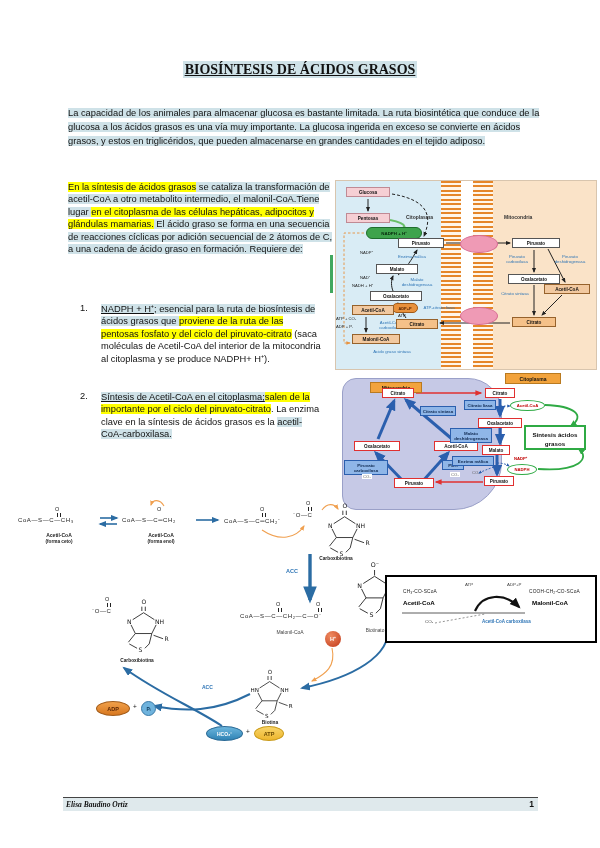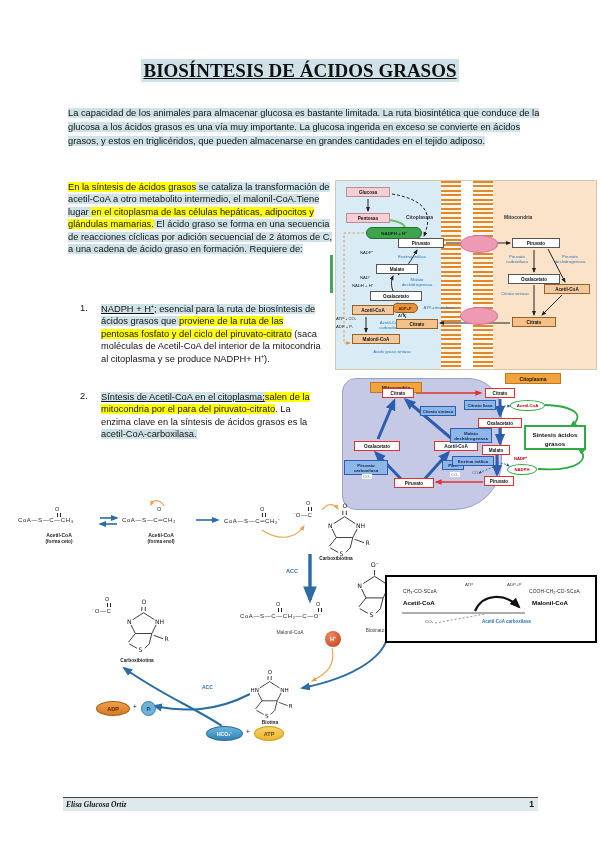--- a/index.html
+++ b/index.html
@@ -2,21 +2,21 @@
 <html><head>
 <meta charset="utf-8">
 <style>
   html,body{margin:0;padding:0;background:#888;}
   .page{position:relative;width:600px;height:848px;background:#ffffff;margin:0 auto;
         font-family:"Liberation Sans",sans-serif;color:#111;overflow:hidden;}
   .abs{position:absolute;}
   .hlb{background:#cfe2e8;}
   .hly{background:#ffff00;}
   .title-wrap{left:0;right:0;top:60px;text-align:center;}
-  .title{font-family:"Liberation Serif",serif;font-weight:bold;font-size:19px;
+  .title{font-family:"Liberation Serif",serif;font-weight:bold;font-size:14px;
          text-decoration:underline;padding:1px 2px;}
   .para{font-size:9.3px;line-height:14.2px;text-align:left;}
   .para2{font-size:9.3px;line-height:12.4px;}
   .num{font-size:9.3px;font-weight:normal;}
   .u{text-decoration:underline;}
   
   .d1{left:335px;top:180px;width:260px;height:188px;border:0.5px solid #d8c5ae;}
   .d1 .cyto{left:0;top:0;width:105px;height:188px;background:#d9ecf5;}
   .d1 .mem{top:0;width:20px;height:188px;
         background:repeating-linear-gradient(180deg,#e58629 0 2px,#fff6ea 2px 4.5px);}
@@ -95,21 +95,21 @@
     <span class="hly">En la síntesis de ácidos grasos</span><span class="hlb"> se cataliza la transformación de acetil-CoA a otro metabolito intermedio, el malonil-CoA.Tiene lugar </span><span class="hly">en el citoplasma de las células hepáticas, adipocitos y glándulas mamarias.</span><span class="hlb"> El ácido graso se forma en una secuencia de reacciones cíclicas por adición secuencial de 2 átomos de C, a una cadena de ácido graso en formación. Requiere de:</span>
   </div>
 
   <div class="abs num" style="left:80px;top:303px;">1.</div>
   <div class="abs para2" style="left:101px;top:303px;width:220px;">
     <span class="hlb u">NADPH + H⁺</span><span class="hlb">; esencial para la ruta de biosíntesis de ácidos grasos que </span><span class="hly">proviene de la ruta de las pentosas fosfato y del ciclo del piruvato-citrato</span><span> (saca moléculas de Acetil-CoA del interior de la mitocondria al citoplasma y se produce NADPH+ H⁺).</span>
   </div>
 
   <div class="abs num" style="left:80px;top:391px;">2.</div>
   <div class="abs para2" style="left:101px;top:391px;width:220px;">
-    <span class="hlb u">Síntesis de Acetil-CoA en el citoplasma;</span><span class="hly">salen de la mitocondria por el para del piruvato-citrato</span><span>. La enzima clave en la síntesis de ácidos grasos es la </span><span class="hlb">acetil-CoA-carboxilasa.</span>
+    <span class="hlb u">Síntesis de Acetil-CoA en el citoplasma;</span><span class="hly">salen de la importante por el ciclo del piruvato-citrato</span><span>. La enzima clave en la síntesis de ácidos grasos es la </span><span class="hlb">acetil-CoA-carboxilasa.</span>
   </div>
 
   <div class="abs d1">
     <div class="abs cyto" style="left:0;top:0;"></div>
     <div class="abs mem" style="left:105px;"></div>
     <div class="abs mem" style="left:137px;"></div>
     <div class="abs mito"></div>
 
     <svg width="260" height="188" viewBox="0 0 260 188">
       <defs>
@@ -441,17 +441,17 @@
       <span class="bb-s" style="left:78px;top:5px;">ATP</span>
       <span class="bb-s" style="left:120px;top:5px;">ADP+P</span>
       <span class="bb-f" style="left:142px;top:12px;">COOH-CH₂-CO-SCoA</span>
       <span class="bb-n" style="left:145px;top:22px;">Malonil-CoA</span>
       <span class="bb-s" style="left:38px;top:42px;">CO₂</span>
       <span class="bb-e" style="left:95px;top:42px;">Acetil-CoA carboxilasa</span>
     </div>
   </div>
 
   <div class="abs footer">
-    <span class="author">Elisa Glucosa Ortiz</span>
+    <span class="author">Elisa Baudino Ortiz</span>
     <span class="pageno">1</span>
   </div>
 
 </div>
 
 </body></html>

